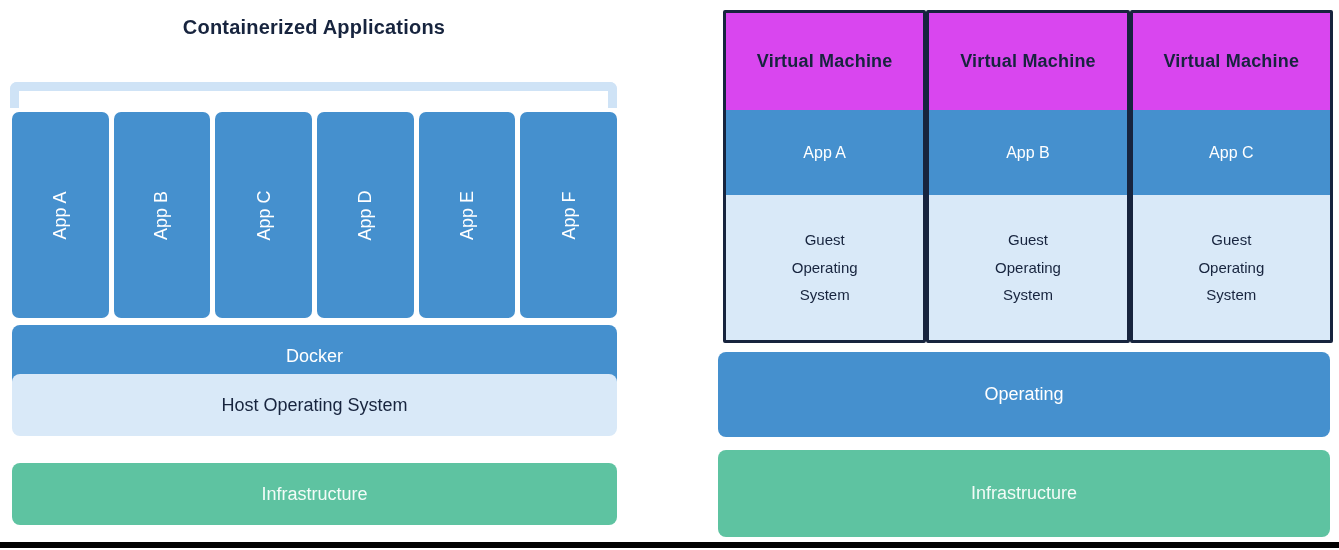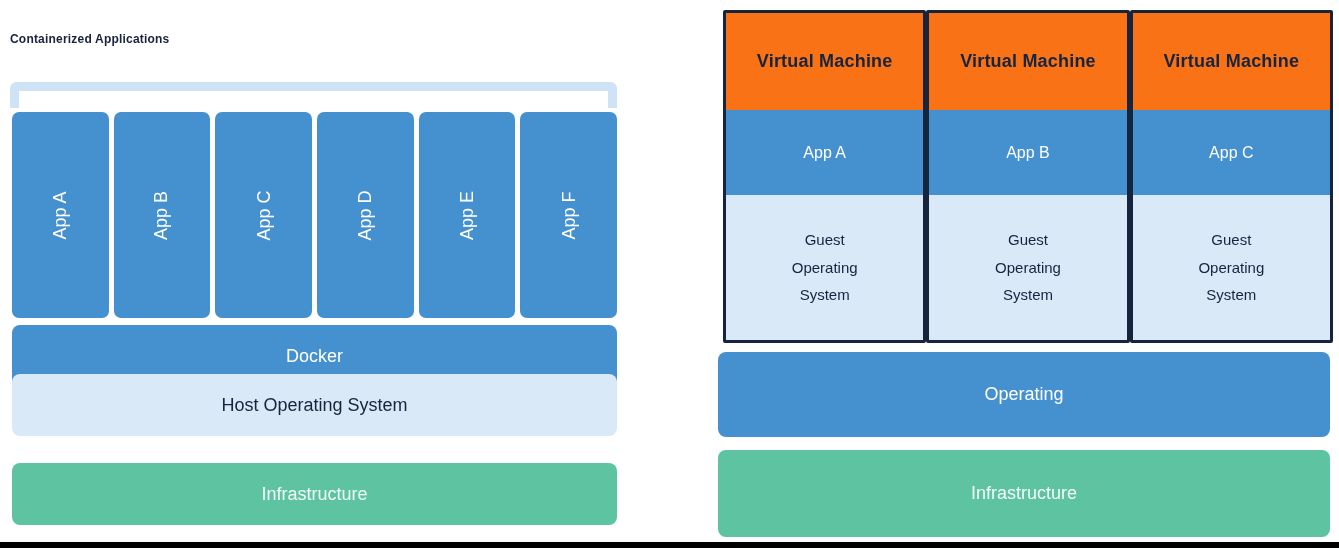--- a/index.html
+++ b/index.html
@@ -5,22 +5,22 @@
   * { margin:0; padding:0; box-sizing:border-box; }
   body { background:#ffffff; font-family:"Liberation Sans", sans-serif; }
   .frame {
     position:relative; width:1339px; height:550px;
     background:#ffffff; overflow:hidden;
   }
   .abs { position:absolute; }
 
   
   .left-title {
-    left:10px; top:32px; width:608px;
-    text-align:left; font-size:12px; font-weight:700;
+    left:10px; top:16px; width:608px;
+    text-align:center; font-size:20px; font-weight:700;
     color:#17243e; letter-spacing:0.2px;
   }
   .bracket {
     left:10px; top:82px; width:607px; height:26px;
     border:9px solid #cfe3f6; border-bottom:none;
     border-radius:7px 7px 0 0;
   }
   .apps-row {
     left:12px; top:112px; width:605px; height:206px;
     display:flex; gap:5px;
@@ -43,21 +43,21 @@
   .layer-infra-l { top:463px; height:62px; background:#5ec3a1; color:#f2fbf7; }
 
   
   .vm-row {
     left:723px; top:10px; width:610px; height:333px;
     display:flex; justify-content:space-between;
   }
   .vm-card {
     width:234px; height:333px;
     border:3px solid #17243e; border-radius:2px;
-    background:#f97316; overflow:hidden;
+    background:#d946ef; overflow:hidden;
     display:flex; flex-direction:column;
   }
   .vm-head {
     height:97px; display:flex; align-items:center; justify-content:center;
     font-size:18px; font-weight:700; color:#17243e; letter-spacing:0.2px;
   }
   .vm-app {
     height:85px; background:#4590ce; color:#ffffff;
     display:flex; align-items:center; justify-content:center; font-size:16px;
   }

